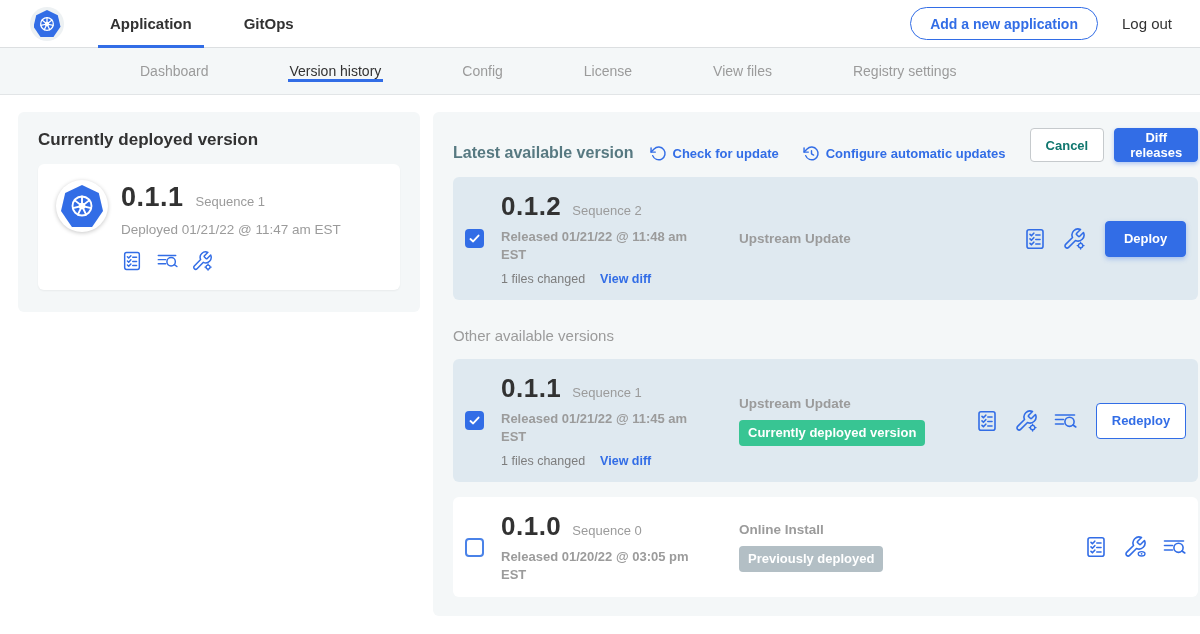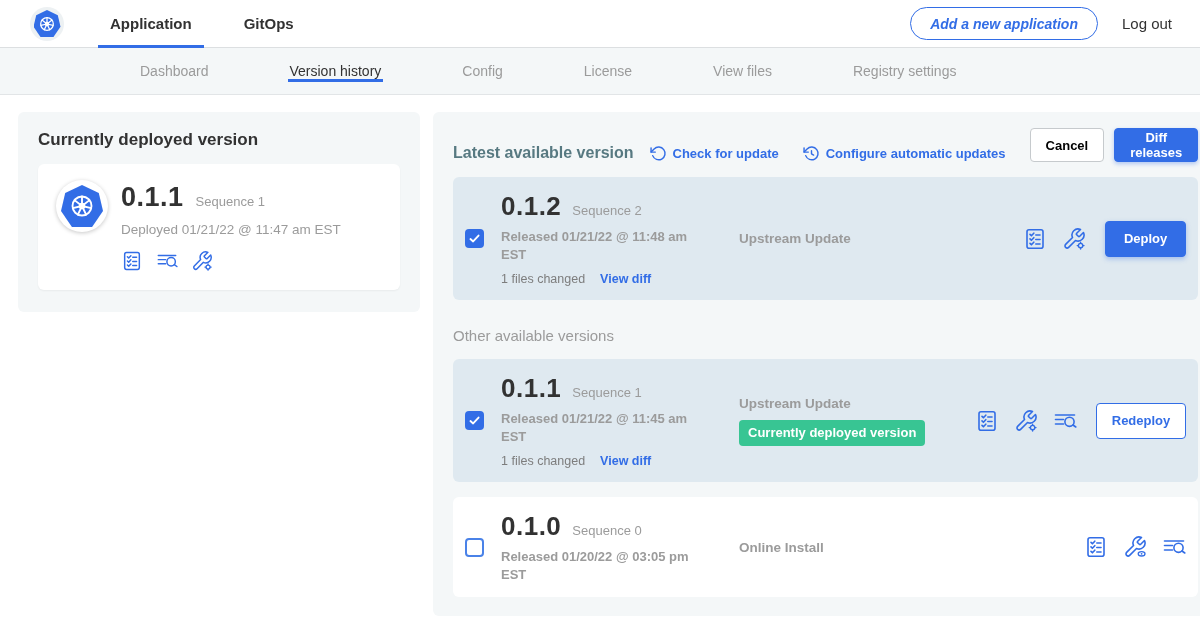--- a/index.html
+++ b/index.html
@@ -14,21 +14,21 @@
   svg.icon.tiny { width:17px; height:17px; stroke-width:2; }
 
   
   .topnav { height:48px; display:flex; align-items:center; padding:0 28px 0 30px; border-bottom:1px solid #dcdfe1; background:#fff; }
   .logo-outer { width:34px; height:34px; border-radius:50%; background:#edf1f3; display:flex; align-items:center; justify-content:center; margin-right:34px; flex:none; }
   .logo-hept { width:27px; height:27px; background:#326de6; display:flex; align-items:center; justify-content:center;
                clip-path:polygon(50% 0%, 90% 19%, 100% 62%, 74% 100%, 26% 100%, 0% 62%, 10% 19%); }
   svg.wheel { width:20px; height:20px; stroke:#fff; color:#fff; fill:none; stroke-width:1.5; stroke-linecap:round; }
   .top-tab { height:48px; display:flex; align-items:center; padding:0 12px; margin-right:28px; font-size:15px; font-weight:700; color:#323232; border-bottom:3px solid transparent; padding-top:3px; cursor:pointer; }
   .top-tab.active { border-bottom-color:#326de6; }
-  .add-app-btn { margin-left:auto; height:33px; padding:0 19px; border:1px solid #326de6; background:#fff; color:#326de6; border-radius:17px; font-size:14px; font-weight:700; font-family:inherit; cursor:pointer;font-style:italic; }
+  .add-app-btn { margin-left:auto; height:33px; padding:0 19px; border:1px solid #326de6; background:#fff; color:#326de6; border-radius:17px; font-size:14px; font-weight:700; font-family:inherit; cursor:pointer; }
   .logout { margin-left:24px; font-size:15px; color:#323232; cursor:pointer; }
 
   
   .subnav { height:47px; background:#f4f7f8; border-bottom:1px solid #e2e5e7; display:flex; align-items:center; padding-left:138px;gap:25px; }
   .subnav-item { display:flex; align-items:center; padding:2px 2px 0; margin-right:52px; font-size:14px; color:#9b9b9b; border-bottom:3px solid transparent; cursor:pointer; white-space:nowrap; }
   .subnav-item.active { color:#323232; font-weight:400; border-bottom-color:#326de6; }
 
   
   .main { display:flex; align-items:flex-start; gap:13px; padding:17px 14px 0 18px; }
 
@@ -43,21 +43,21 @@
   .dep-version { font-size:27px; font-weight:700; letter-spacing:.5px; }
   .dep-seq { font-size:13px; color:#9b9b9b; }
   .dep-at { margin:9px 0 13px; font-size:13.5px; color:#9b9b9b; }
   .icon-row { display:flex; align-items:center; gap:13px; color:#326de6; }
 
   .right-panel { flex:1; background:#f4f7f8; border-radius:6px; padding:16px 20px 18px; min-height:504px; }
   .rp-header { display:flex; align-items:flex-end; }
   .rp-title { font-size:16px; font-weight:700; color:#577981; margin-right:16px; white-space:nowrap; }
   .rp-link { display:flex; align-items:center; gap:6px; color:#326de6; font-size:13px; font-weight:700; margin-right:24px; cursor:pointer; white-space:nowrap; }
   .btn { border-radius:4px; font-size:13px; font-weight:700; font-family:inherit; cursor:pointer; }
-  .btn-cancel { margin-left:auto; height:34px; padding:0 15px; background:#fff; border:1px solid #c6cacd; color:#000000; margin-right:10px; }
+  .btn-cancel { margin-left:auto; height:34px; padding:0 15px; background:#fff; border:1px solid #c6cacd; color:#0f766e; margin-right:10px; }
   .btn-diff { height:34px; padding:0 15px; background:#326de6; border:1px solid #326de6; color:#fff; box-shadow:0 2px 4px rgba(50,109,230,.35); }
 
   .version-card { display:flex; align-items:center; background:#fff; border-radius:6px; padding:14px 12px; margin-top:15px; }
   .version-card.selected { background:#dfe9f0; }
   .checkbox { width:19px; height:19px; border-radius:4px; flex:none; margin-right:17px; cursor:pointer; display:flex; align-items:center; justify-content:center; }
   .checkbox.checked { background:#326de6; }
   .checkbox.unchecked { background:#fff; border:2px solid #4a82e8; }
   .checkbox svg { width:13px; height:13px; stroke:#fff; stroke-width:3.4; fill:none; stroke-linecap:round; stroke-linejoin:round; }
   .vinfo { width:202px; flex:none; }
   .vnum-row { display:flex; align-items:baseline; gap:11px; }
@@ -291,20 +291,21 @@
       </div>
       <div class="vinfo">
         <div class="vnum-row">
           <span class="vnum">0.1.0</span>
           <span class="vseq">Sequence 0</span>
         </div>
         <div class="vreleased">Released 01/20/22 @ 03:05 pm EST</div>
       </div>
       <div class="vsource">
         <div class="vsource-label">Online Install</div>
+        <span class="badge gray">Previously deployed</span>
       </div>
       <div class="vactions">
         <svg class="icon clickable-icon">
             <use href="#i-checklist"></use>
           </svg>
         <svg class="icon clickable-icon">
             <use href="#i-wrench-eye"></use>
           </svg>
         <svg class="icon clickable-icon">
             <use href="#i-logs"></use>

